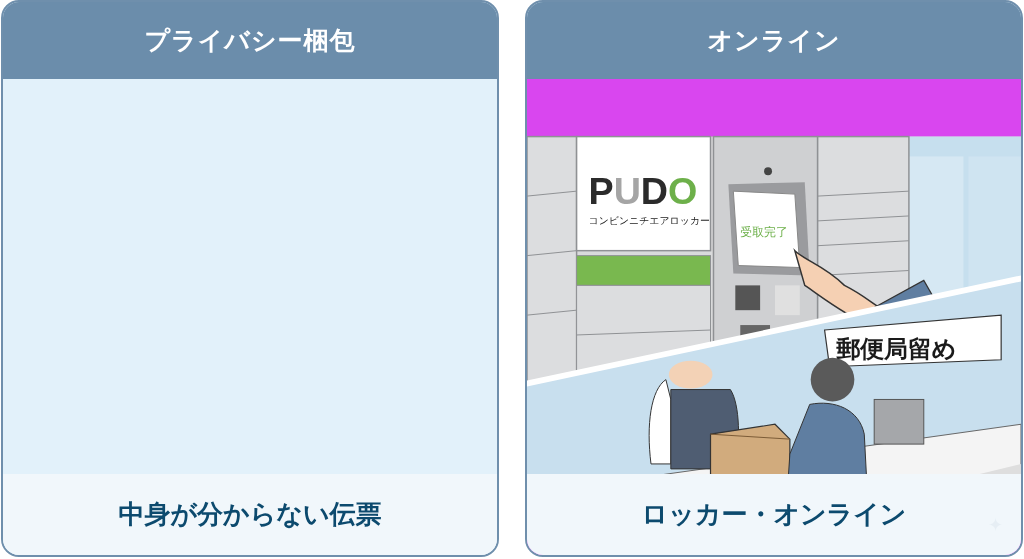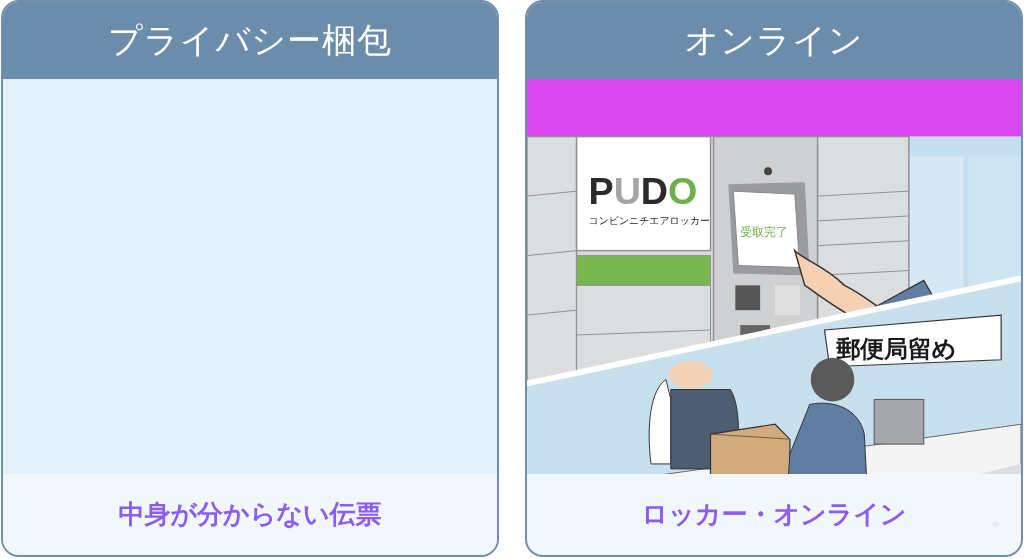--- a/index.html
+++ b/index.html
@@ -11,29 +11,29 @@
     border: 2px solid #6f8fac; border-radius: 18px; overflow: hidden;
     background: #e2f1fa;
   }
   .panel.left { left: 1px; width: 498px; }
   .panel.right { left: 525px; width: 498px; }
 
   .panel-header {
     position: absolute; left: 0; top: 0; right: 0; height: 77px;
     background: #6b8dab; display: flex; align-items: center; justify-content: center;
   }
-  .panel-title { color: #ffffff; font-size: 34px; font-weight: normal; letter-spacing: 1px; }
+  .panel-title { color: #ffffff; font-size: 25px; font-weight: bold; letter-spacing: 1px; }
 
   .panel-body { position: absolute; left: 0; right: 0; top: 77px; height: 507px; background: #d946ef; }
 
   .panel-footer {
     position: absolute; left: 0; right: 0; top: 472px; bottom: 0;
     background: #f1f7fb; display: flex; align-items: center; justify-content: center;
   }
-  .footer-caption { color: #8b5cf6; font-size: 26px; font-weight: bold; }
+  .footer-caption { color: #0c4a6e; font-size: 26px; font-weight: bold; }
 
   .illus { position: absolute; left: 0; top: 0; width: 100%; height: 100%; }
 
   .label-text { font-family: "DejaVu Sans", sans-serif; fill: #1a1a1a; }
   .sparkle { position: absolute; right: 18px; bottom: 20px; color: #e6eef4; font-size: 18px; }
 </style>
 </head>
 <body>
 
 <div class="panel left">

